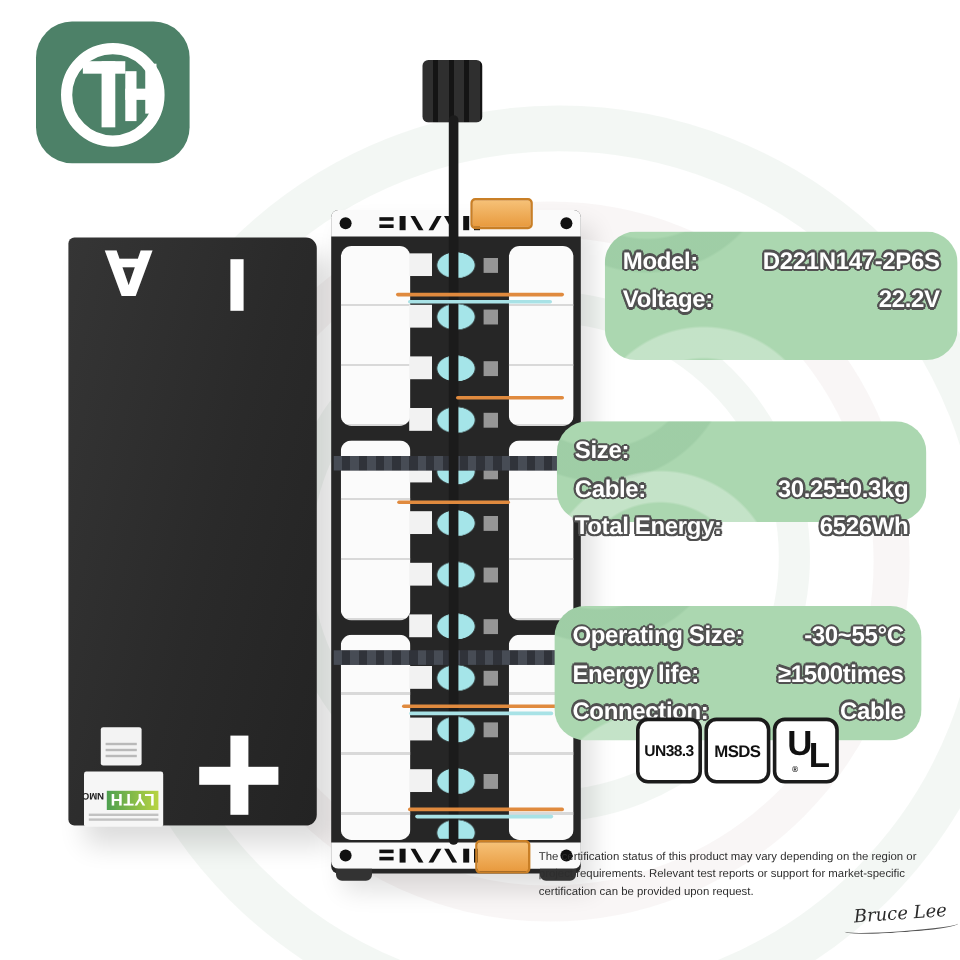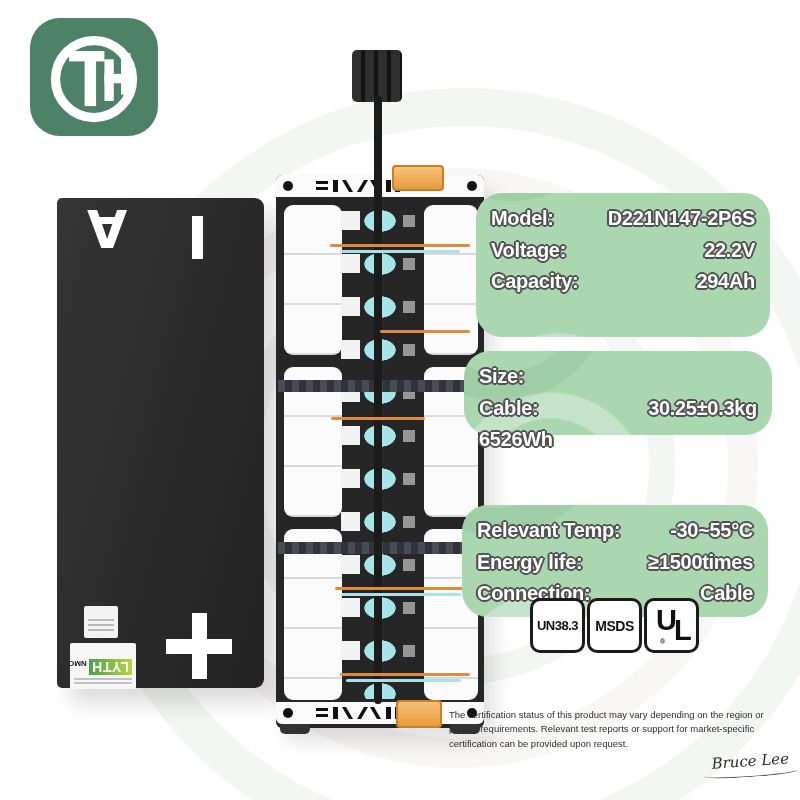--- a/index.html
+++ b/index.html
@@ -76,21 +76,21 @@
   .busbar{position:absolute;height:3px;z-index:4;border-radius:2px;}
   .busbar.orange{background:#e08a3e;}
   .busbar.cyan{background:#a8e2e6;}
 
   
   .banner{position:absolute;z-index:5;border-radius:26px;box-sizing:border-box;padding:10px 15px;
     background-color:#abd7b0;
     background-image:
       radial-gradient(circle at 28% 165%, transparent 70px, rgba(255,255,255,0.30) 72px, rgba(255,255,255,0.30) 96px, transparent 98px),
       radial-gradient(circle at 12% -70%, transparent 80px, rgba(137,188,147,0.35) 82px, rgba(137,188,147,0.35) 108px, transparent 110px);}
-  #banner1{left:476px;top:193px;width:294px;height:144px;}
+  #banner1{left:504px;top:193px;width:294px;height:107px;}
   #banner2{left:464px;top:351px;width:308px;height:84px;}
   #banner3{left:462px;top:505px;width:306px;height:112px;}
   .brow{display:flex;justify-content:space-between;align-items:center;height:31.6px;}
   .brow span{font-size:20px;font-weight:bold;color:#fff;letter-spacing:-0.3px;white-space:nowrap;
     text-shadow:-2px 0 #515151,2px 0 #515151,0 -2px #515151,0 2px #515151,
       -1.4px -1.4px #515151,1.4px -1.4px #515151,-1.4px 1.4px #515151,1.4px 1.4px #515151;}
 
   
   #badges{position:absolute;left:530px;top:598px;display:flex;gap:2px;z-index:5;}
   .badge{width:55px;height:55px;border:3px solid #1b1b1b;border-radius:10px;background:#fff;
@@ -221,42 +221,39 @@
 
   <div id="banner1" class="banner">
     <div class="brow">
       <span>Model:</span>
       <span>D221N147-2P6S</span>
     </div>
     <div class="brow">
       <span>Voltage:</span>
       <span>22.2V</span>
     </div>
-    <div class="brow">
-      <span>Capacity:</span>
-      <span>294Ah</span>
-    </div>
   </div>
 
   <div id="banner2" class="banner">
     <div class="brow">
       <span>Size:</span>
     </div>
     <div class="brow">
       <span>Cable:</span>
       <span>30.25±0.3kg</span>
     </div>
     <div class="brow">
+      <span>Total Energy:</span>
       <span>6526Wh</span>
     </div>
   </div>
 
   <div id="banner3" class="banner">
     <div class="brow">
-      <span>Relevant Temp:</span>
+      <span>Operating Size:</span>
       <span>-30~55°C</span>
     </div>
     <div class="brow">
       <span>Energy life:</span>
       <span>≥1500times</span>
     </div>
     <div class="brow">
       <span>Connection:</span>
       <span>Cable</span>
     </div>

